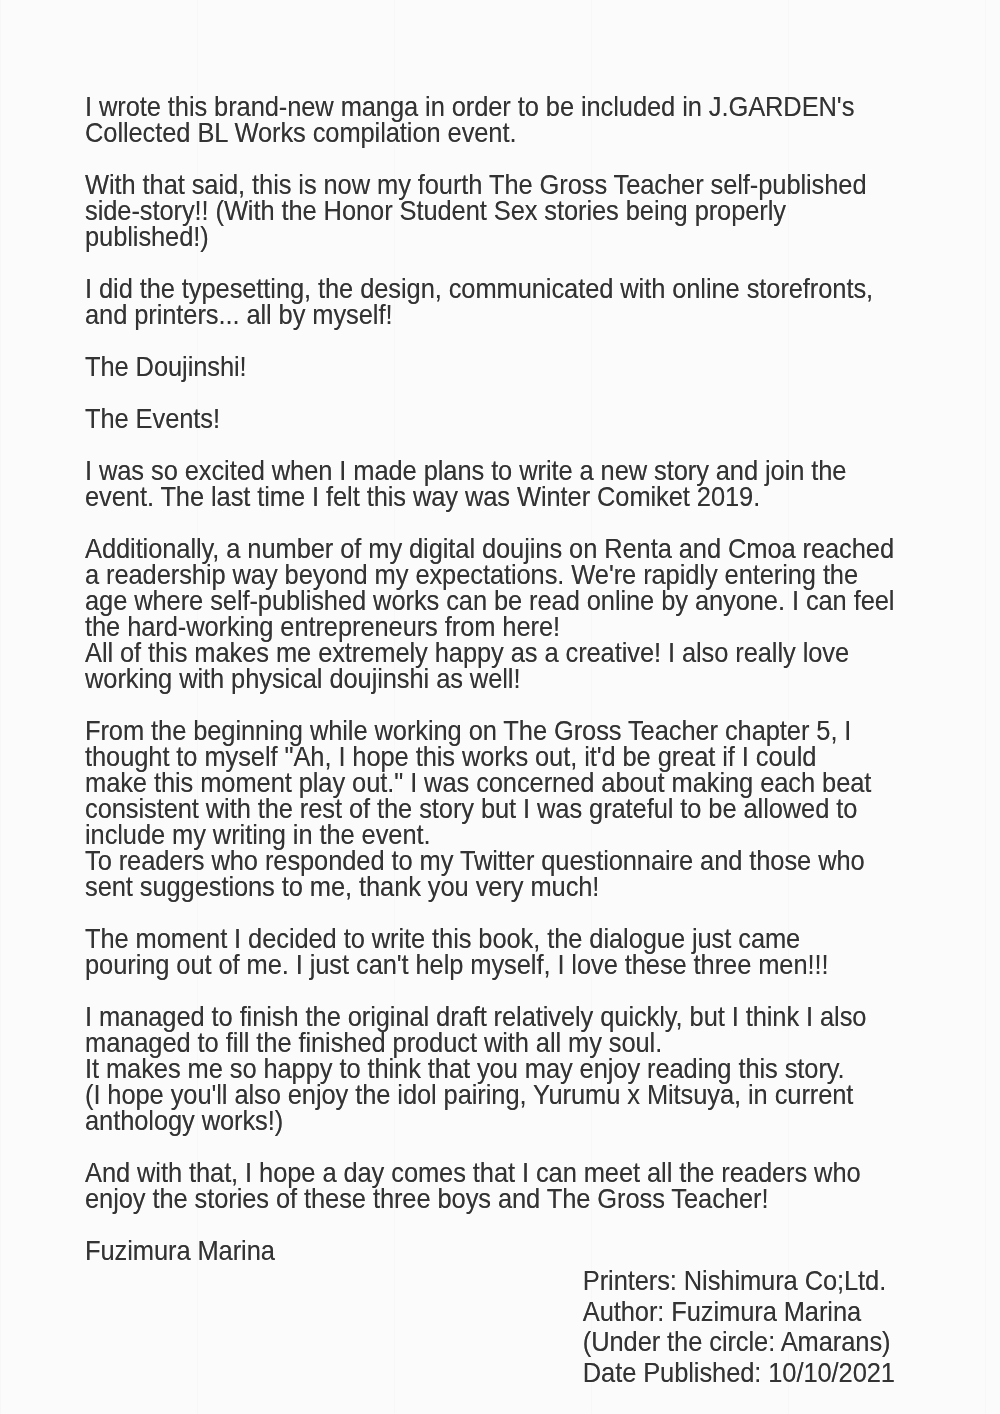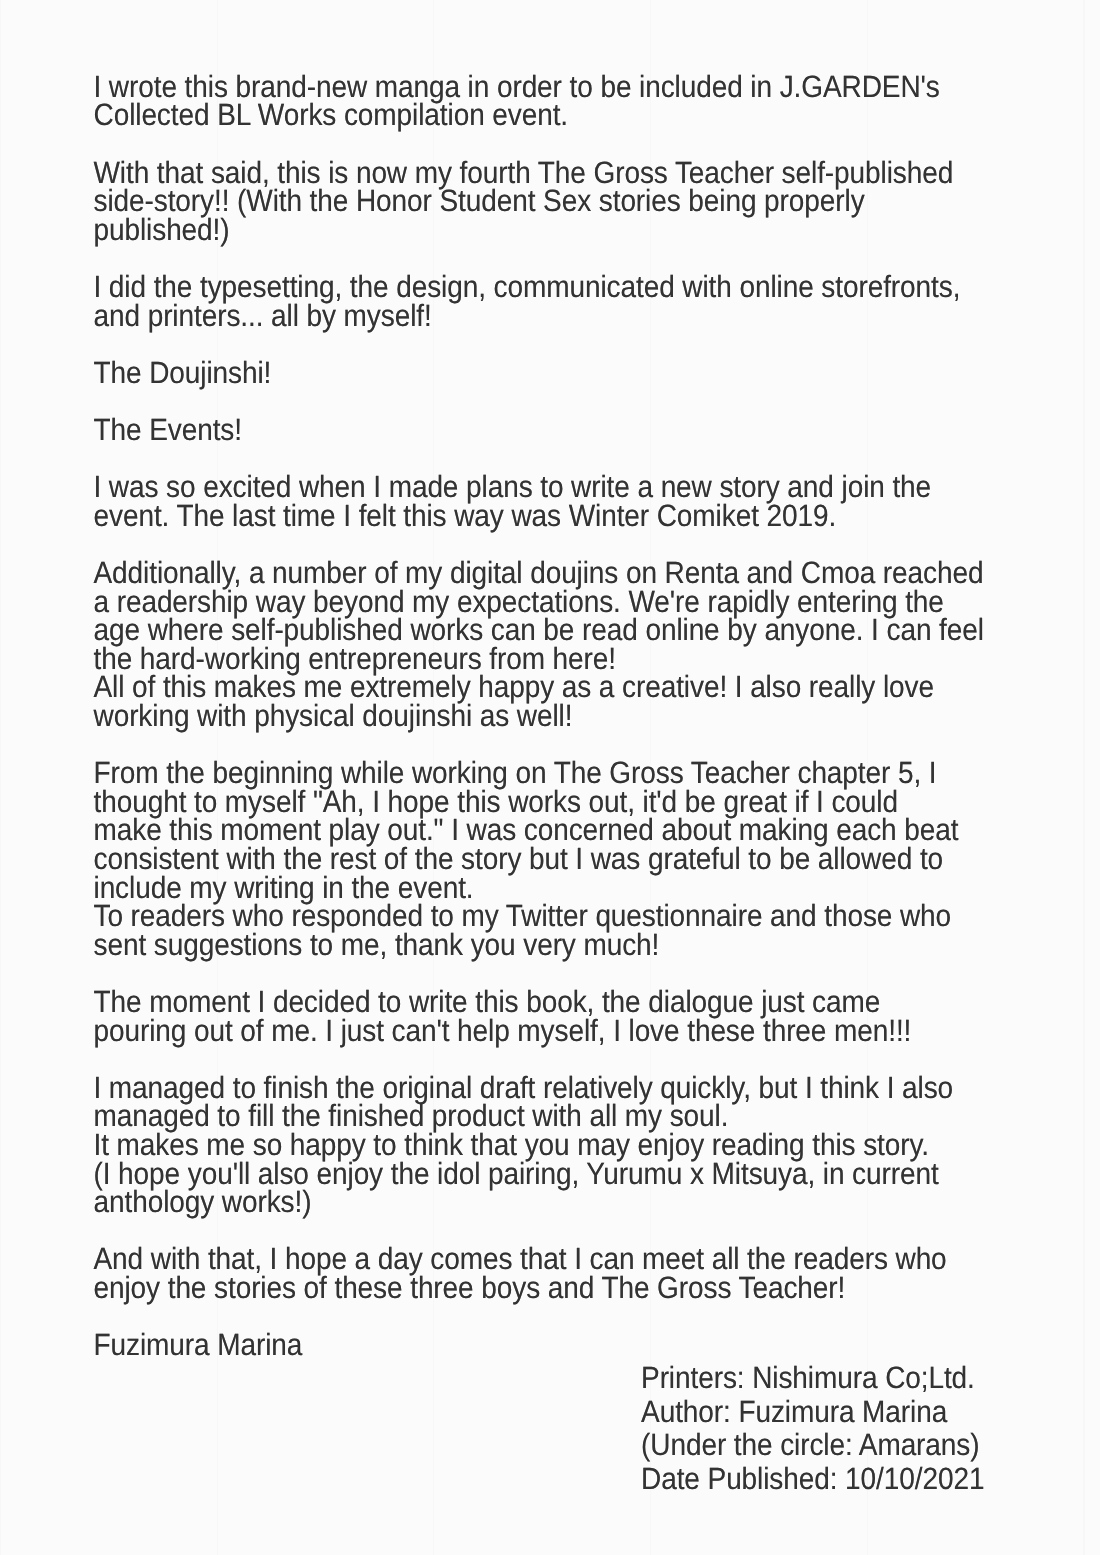--- a/index.html
+++ b/index.html
@@ -16,20 +16,21 @@
       90deg,
       rgba(0,0,0,0.016) 0px, rgba(0,0,0,0.016) 1px,
       rgba(0,0,0,0.0) 1px, rgba(0,0,0,0.0) 197px
     );
     font-family: "Liberation Sans", sans-serif;
   }
   .page {
     position: relative;
     width: 1000px;
     height: 1132px;
+    margin-top: 28px;
   }
   .content {
     position: absolute;
     top: 66px;
     left: 85px;
     width: 1005px;
     transform: scaleX(0.91);
     transform-origin: top left;
     font-size: 28px;
     line-height: 26px;

